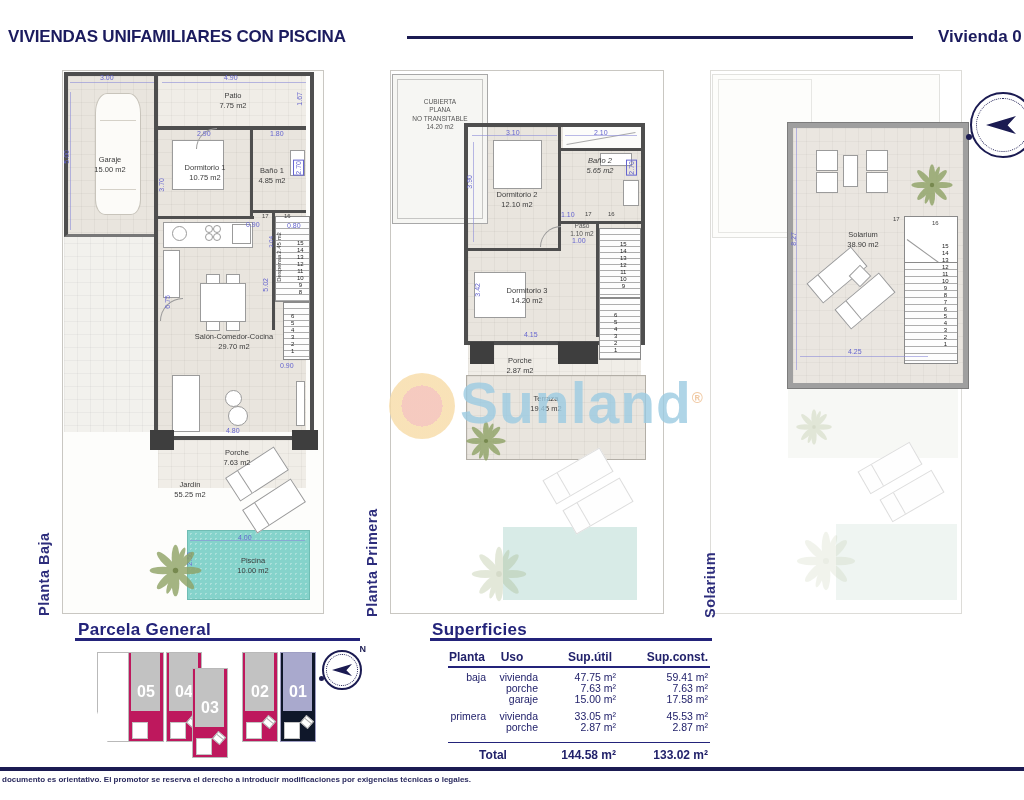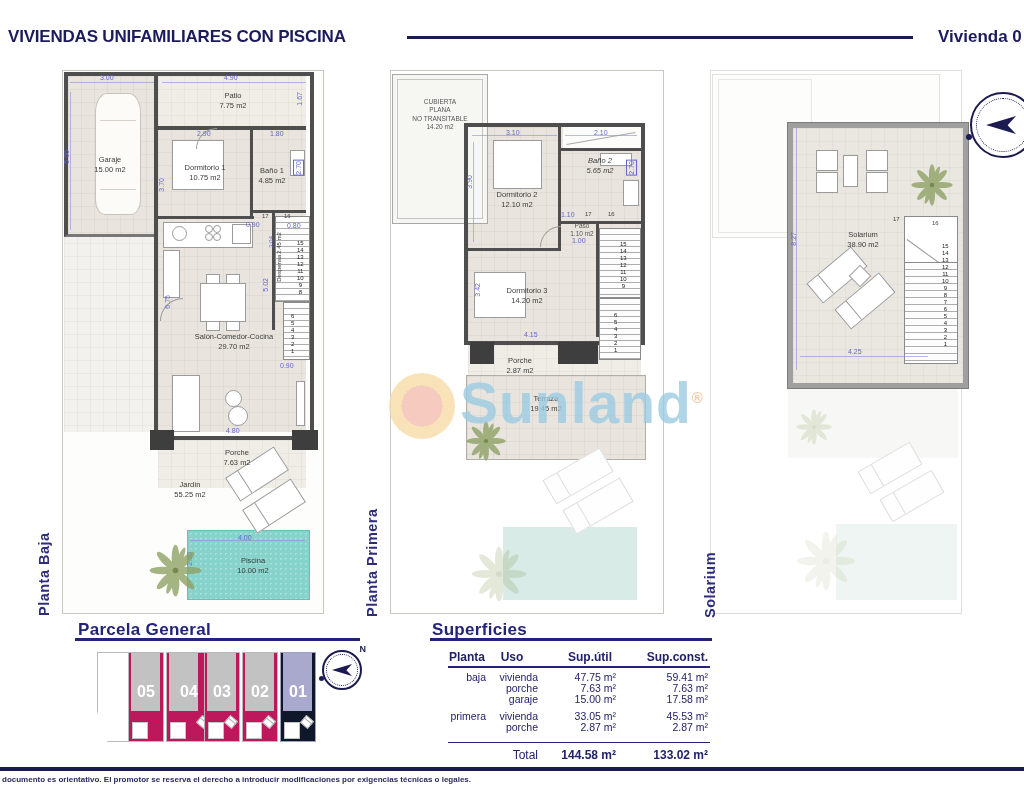--- a/index.html
+++ b/index.html
@@ -72,21 +72,21 @@
   .sup .hdr .c1{text-align:center;}
   .sup .hdr .c2{text-align:center;}
   .sup .hdr .c3{text-align:right;padding-right:4px;}
   .sup .hdr .c4{text-align:right;}
   .sup .hline{height:1.5px;background:#23237a;margin-top:2px;}
   .sup .row{display:grid;grid-template-columns:38px 52px 78px 92px;font-size:10.5px;line-height:11px;}
   .sup .row span{text-align:right;}
   .sup .gap{height:6px;}
   .sup .tline{height:1.5px;background:#23237a;margin-top:9px;}
   .sup .trow{display:grid;grid-template-columns:90px 78px 92px;font-size:12px;font-weight:bold;margin-top:5px;}
-  .sup .trow .tl{font-weight:normal;}
+  .sup .trow .tl{text-align:center;font-weight:bold;}
   .sup .trow span{text-align:right;}
   
   #wm-circle{position:absolute;left:389px;top:373px;width:66px;height:66px;border-radius:50%;
     background:radial-gradient(circle,#f3bdb0 0 44%,#f7dba6 44% 100%);opacity:.8;z-index:40;}
   #wm-text{position:absolute;left:460px;top:370px;font-size:57px;font-weight:bold;
     color:#9ccbe2;opacity:.8;letter-spacing:1px;z-index:40;}
   #wm-text sup{font-size:15px;color:#edbd8e;}
   .thick{position:absolute;left:0;width:1024px;height:4px;background:#1b1b52;}
   .foot1{position:absolute;left:2px;top:775px;font-size:8px;font-weight:bold;color:#2a2a5e;white-space:nowrap;}
   .foot2{position:absolute;left:2px;top:785px;font-size:7.5px;color:#777;white-space:nowrap;}
@@ -431,27 +431,27 @@
 
   <div class="h1" style="left:78px;top:620px;">Parcela General</div>
   <div class="rule" style="left:75px;top:638px;width:285px;"></div>
   <div class="abs" style="left:97px;top:652px;width:33px;height:88px;background:#fff;border:1px solid #b9b9b9;
        clip-path:polygon(0 0,100% 0,100% 100%,30% 100%,0 66%);z-index:1;"></div>
   <div class="unit" style="left:128px;">
     <div class="bld"></div>
     <div class="num">05</div>
     <div class="porch"></div>
   </div>
-  <div class="unit" style="left:166px;padding-left:10px;">
+  <div class="unit" style="left:166px;">
     <div class="bld"></div>
     <div class="num">04</div>
     <div class="porch"></div>
     <div class="lg"></div>
   </div>
-  <div class="unit" style="left:204px;">
+  <div class="unit" style="left:192px;margin-top:16px;">
     <div class="bld"></div>
     <div class="num">03</div>
     <div class="porch"></div>
     <div class="lg"></div>
   </div>
   <div class="unit" style="left:242px;">
     <div class="bld"></div>
     <div class="num">02</div>
     <div class="porch"></div>
     <div class="lg"></div>

